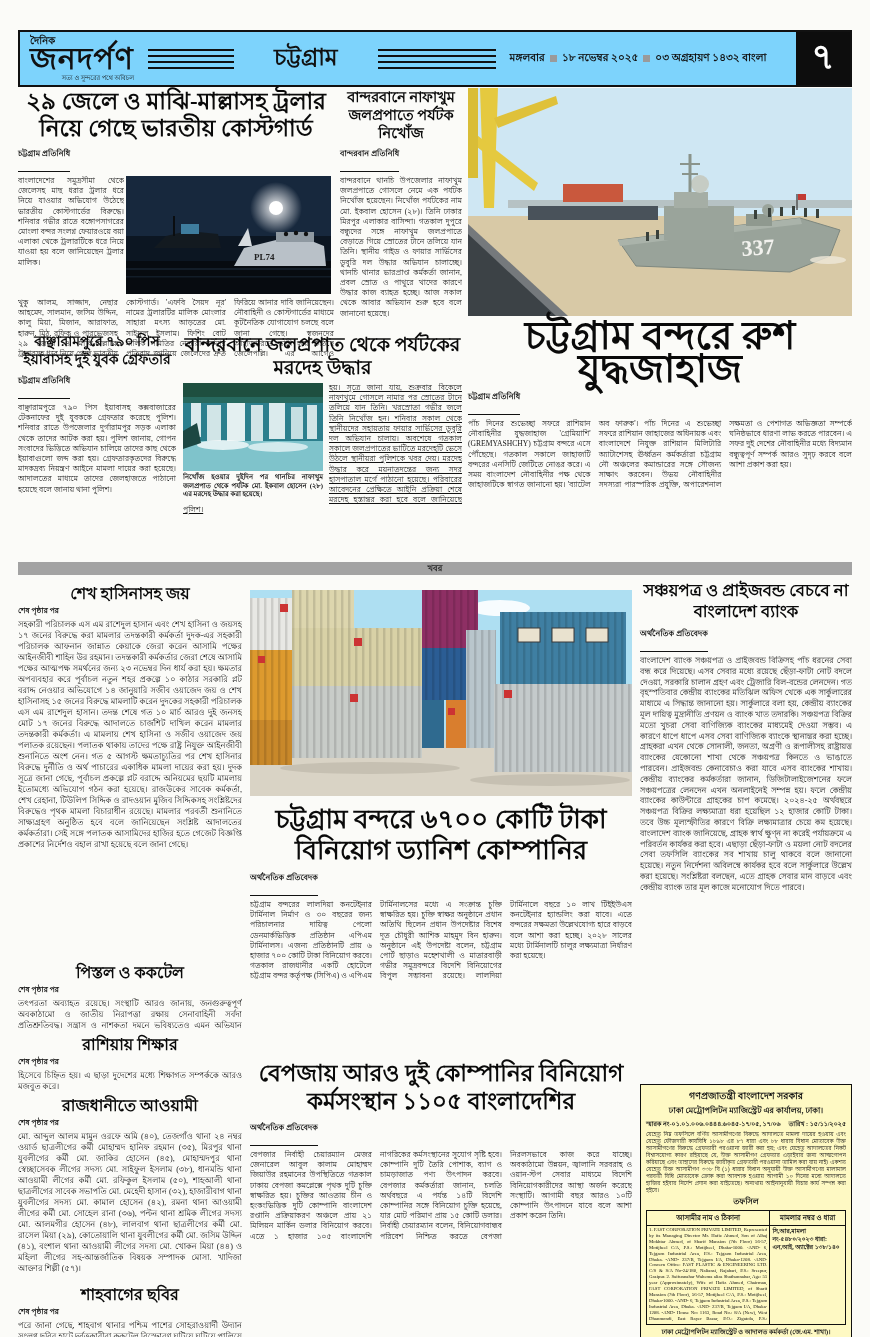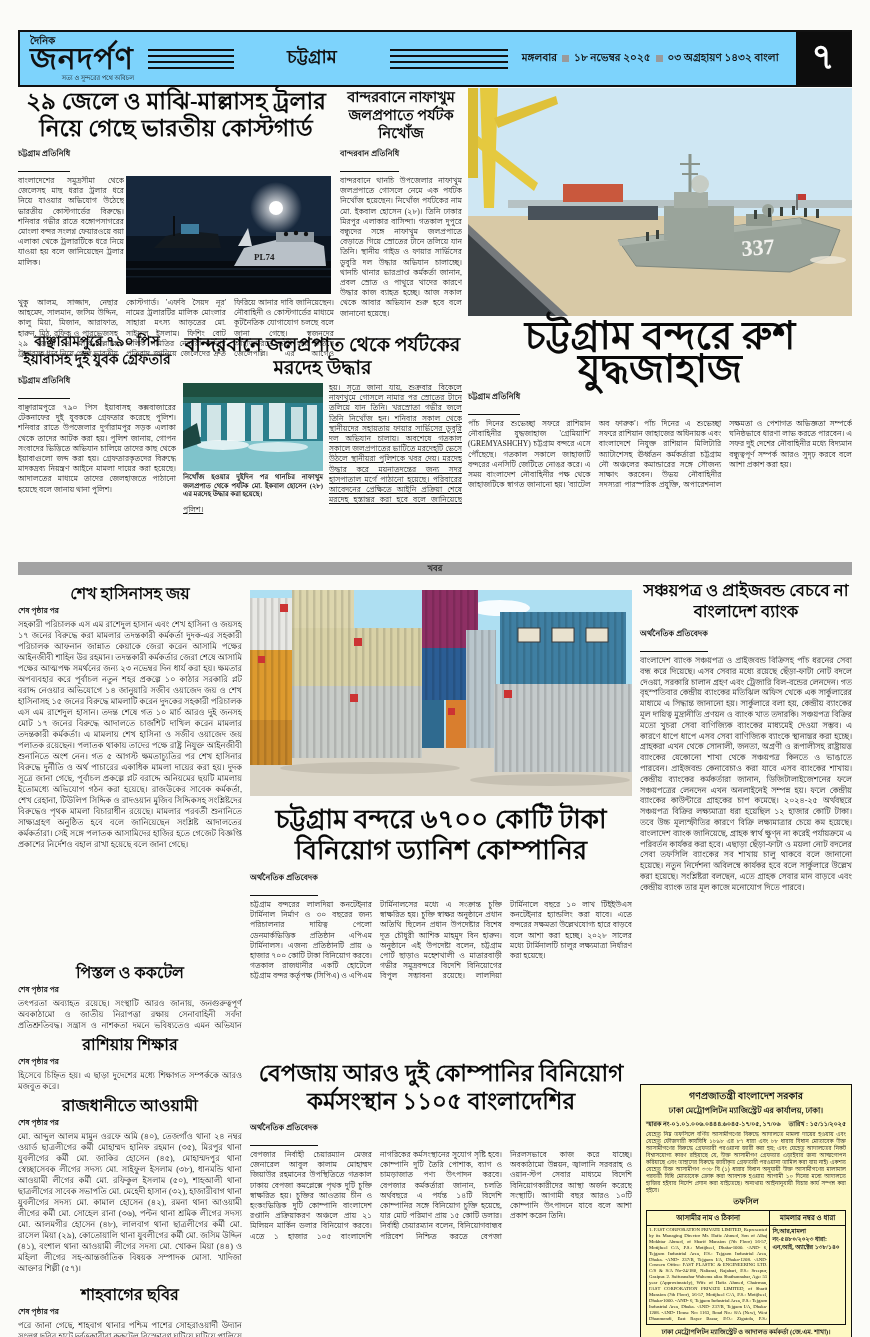--- a/index.html
+++ b/index.html
@@ -7,21 +7,21 @@
         font-family:"Liberation Serif","DejaVu Serif",serif;color:#111;overflow:hidden;}
   
   .masthead{position:absolute;left:18px;top:30px;width:834px;height:57px;border:2px solid #111;
             background:#7dd3fc;display:flex;align-items:center;box-sizing:border-box;}
   .logo{margin-left:10px;line-height:1;}
   .logo .small{font-size:10px;font-weight:bold;}
   .logo .brand{font-size:30px;font-weight:900;letter-spacing:1px;margin-top:-2px;}
   .logo .tag{font-size:6.5px;margin-top:1px;text-align:right;}
   .rulestack{height:20px;background:repeating-linear-gradient(180deg,#111 0 2px,transparent 2px 6px);margin:0 14px;}
   .rs1{width:86px;} .rs2{width:118px;}
-  .edition{font-size:18px;font-weight:800;margin:0 39px;}
+  .edition{font-size:23px;font-weight:800;margin:0 26px;}
   .dateline{font-size:10.5px;font-weight:700;white-space:nowrap;}
   .sq{display:inline-block;width:7px;height:7px;background:#9a9a9a;margin:0 5px;vertical-align:middle;}
   .pagebox{position:absolute;right:0;top:0;bottom:0;width:54px;background:#0d0d0d;color:#fff;
            display:flex;align-items:center;justify-content:center;font-size:36px;font-weight:900;}
   
   .hl{font-weight:800;text-align:center;color:#0a0a0a;}
   .byline{font-size:8px;font-weight:bold;border-bottom:1px solid #111;display:inline-block;padding-bottom:11px;margin:3px 0 4px 0;}
   .cont{font-size:7.5px;font-weight:bold;margin:1px 0 2px 0;}
   .bd{font-size:7.6px;line-height:10.2px;text-align:justify;color:#161616;}
   .cols3{column-count:3;column-gap:8px;}

